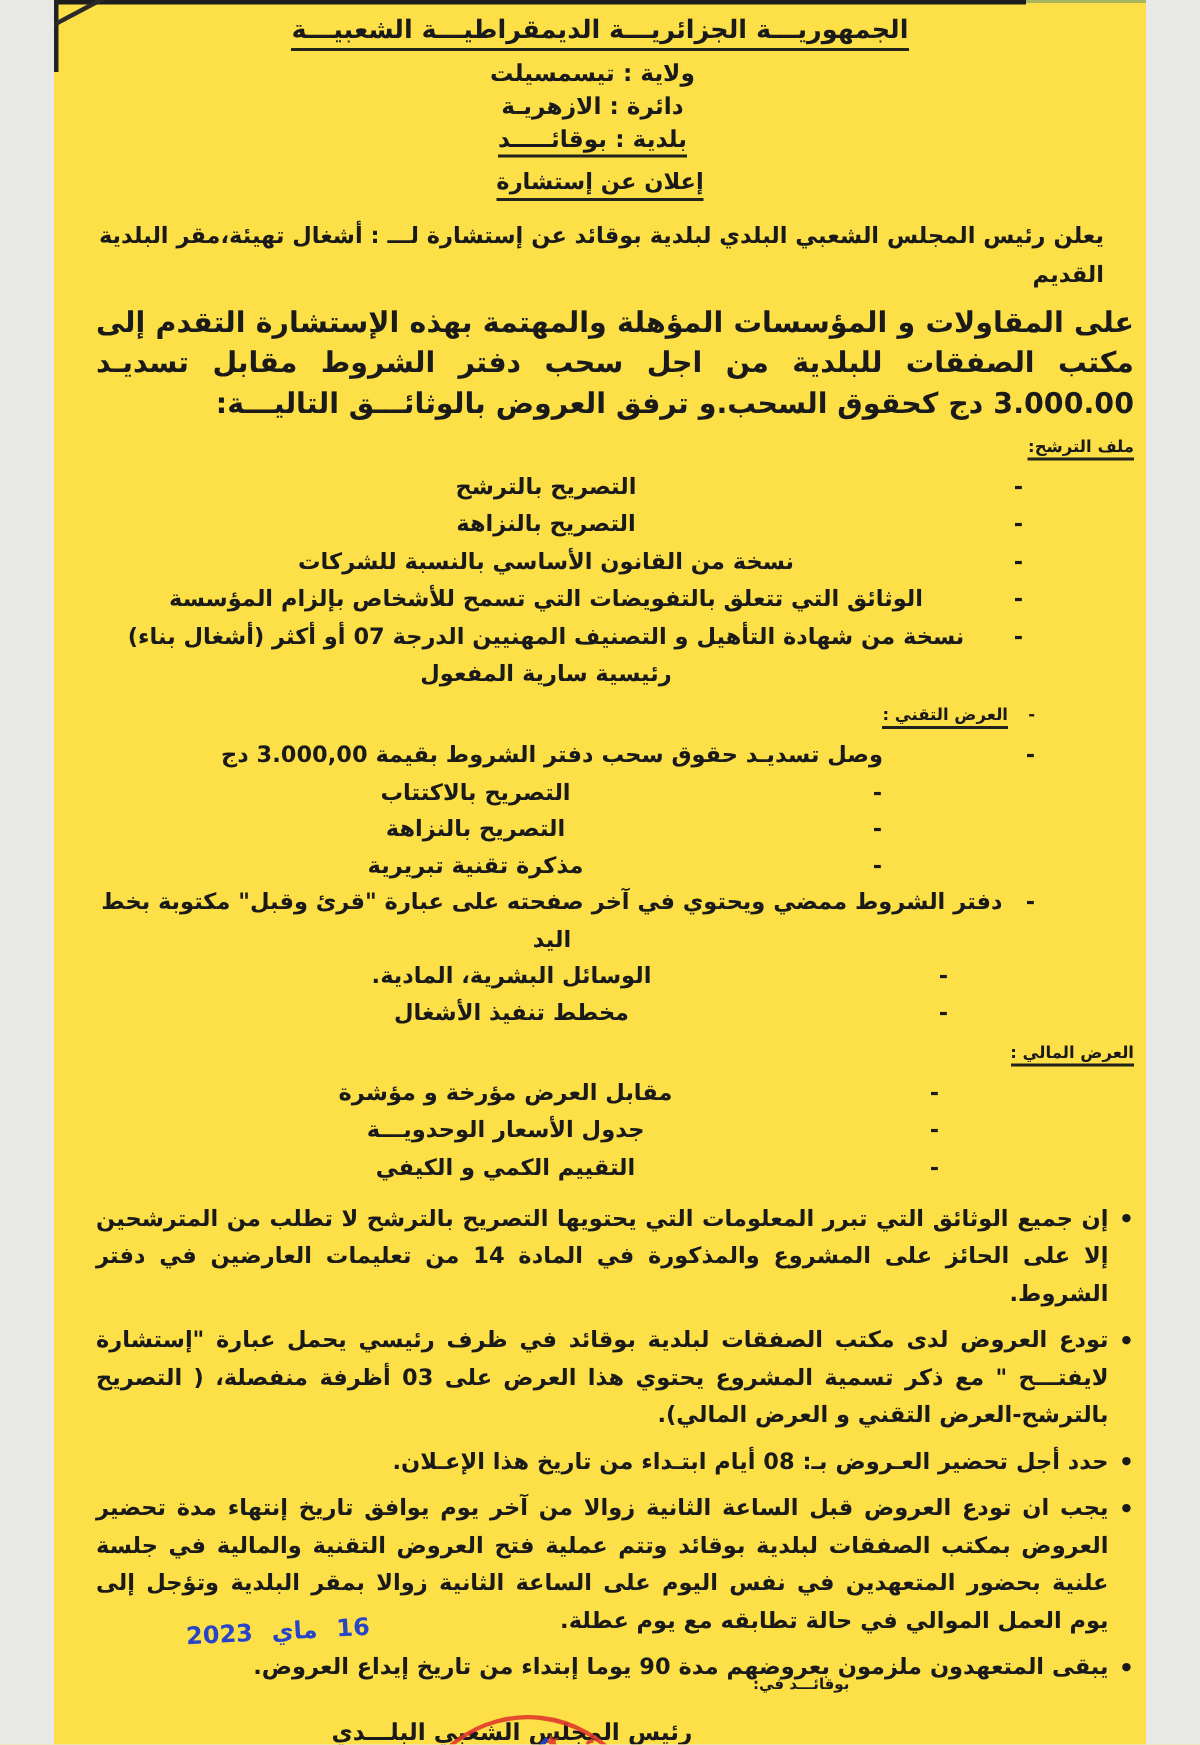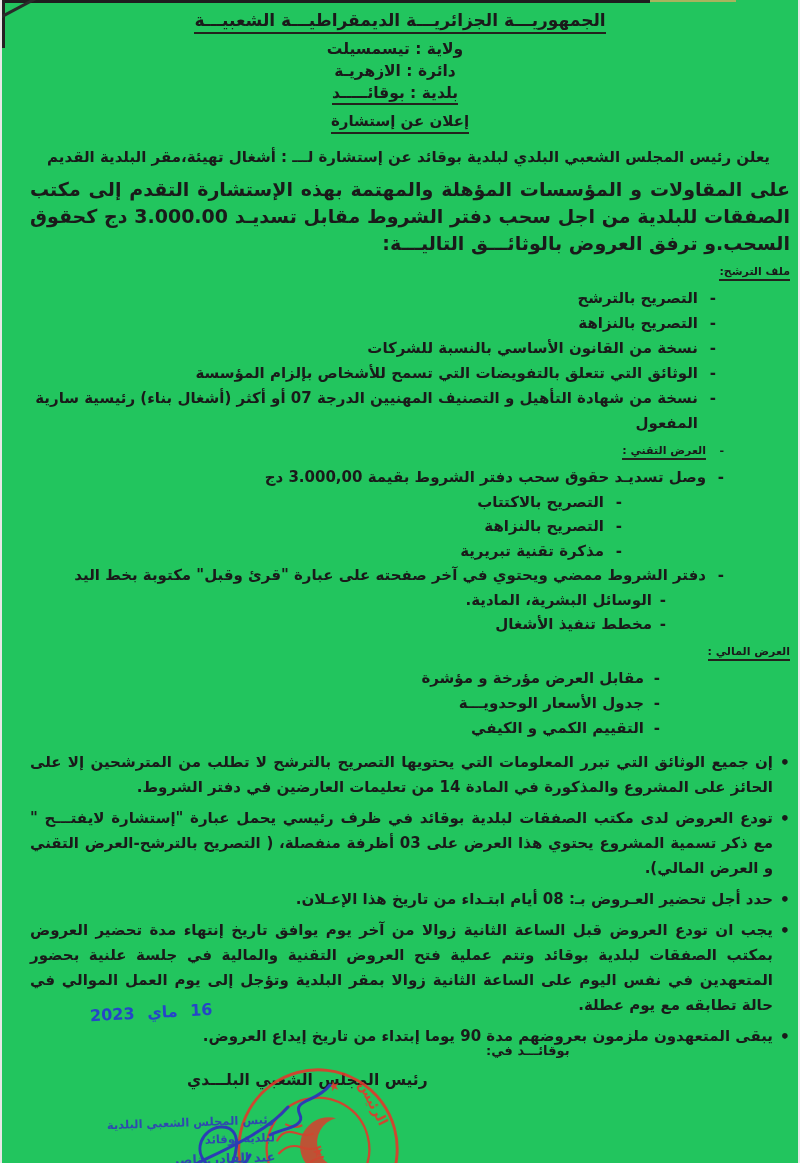--- a/index.html
+++ b/index.html
@@ -1,20 +1,20 @@
 <!DOCTYPE html>
 <html lang="ar" dir="rtl"><head>
 <meta charset="utf-8">
 <style>
   html,body{margin:0;padding:0;background:#e8e8e6;}
   .page{
     position:relative;
-    width:796px;height:1163px;
+    width:728px;height:1163px;
     margin:0 auto;
-    background:#22c55e;
+    background:#fde047;
     overflow:hidden;
     font-family:"DejaVu Sans",sans-serif;
     font-weight:700;
     color:#1a1a1a;
     direction:rtl;
   }
   
   .art-top{position:absolute;top:0;left:0;width:648px;height:3px;background:#1e1e1e;}
   .art-top-green{position:absolute;top:0;left:648px;width:86px;height:2px;background:#a9b45e;}
   .art-left{position:absolute;top:0;left:0;width:3px;height:48px;background:#222;}
@@ -30,21 +30,21 @@
   .doc-title{text-align:center;margin-top:8px;font-size:15px;}
   .doc-title span{border-bottom:2.5px solid #23231d;padding-bottom:2px;}
 
   main{padding:0 8px 0 28px;}
   .intro1{margin:14px 20px 0 0;font-size:15px;line-height:26px;}
   .intro2{margin:6px 0 0 0;font-size:19px;line-height:27px;text-align:justify;}
 
   h3{margin:3px 0 0 0;font-size:11px;line-height:24px;font-weight:700;}
   h3 .hu{border-bottom:2px solid #23231d;padding-bottom:1px;}
   ul{list-style:none;margin:2px 0 0 0;padding:0;}
-  li{position:relative;font-size:15px;line-height:25px;}
+  li{position:relative;font-size:15px;line-height:25px;text-align:center;}
   .sec0 li{padding-right:92px;}
   .sec0 li::before{content:"-";position:absolute;right:74px;top:0;}
   .sec1 li{line-height:24.5px;padding-right:84px;}
   .sec1 li::before{content:"-";position:absolute;right:66px;top:0;}
   .sec1 li:nth-child(2),.sec1 li:nth-child(3),.sec1 li:nth-child(4){padding-right:186px;}
   .sec1 li:nth-child(2)::before,.sec1 li:nth-child(3)::before,.sec1 li:nth-child(4)::before{right:168px;}
   .sec1 li:nth-child(6),.sec1 li:nth-child(7){padding-right:138px;}
   .sec1 li:nth-child(6)::before,.sec1 li:nth-child(7)::before{right:124px;}
   .sec1 h3{padding-right:84px;position:relative;}
   .sec1 h3::before{content:"-";position:absolute;right:66px;top:0;}
@@ -55,21 +55,21 @@
   .notes li{font-size:15px;line-height:25px;text-align:justify;padding-right:17px;margin-bottom:6px;}
   .notes li::before{content:"•";position:absolute;right:0;top:0;font-size:16px;}
 
   
   .sig-block{position:relative;height:173px;z-index:2;}
   .date-stamp{
     position:absolute;top:-52px;left:88px;
     color:#2645c8;font-size:16px;word-spacing:7px;letter-spacing:.5px;
     transform:rotate(-3deg);white-space:nowrap;direction:rtl;
   }
-  .place-line{position:absolute;top:-12px;left:484px;font-size:13px;white-space:nowrap;}
+  .place-line{position:absolute;top:-12px;left:466px;font-size:10px;white-space:nowrap;}
   .signer-line{position:absolute;top:16px;left:185px;font-size:15.5px;white-space:nowrap;}
   .red-stamp{position:absolute;top:4px;left:226px;opacity:.9;}
   .blue-sig{position:absolute;top:18px;left:128px;}
   .blue-stamp-text{
     position:absolute;top:58px;left:118px;width:155px;
     color:#3040b5;font-size:11.5px;line-height:1.6;text-align:right;
     transform:rotate(-2deg);opacity:.92;white-space:nowrap;
   }
   .blue-stamp-text .bs3{font-size:13px;}
 </style>

